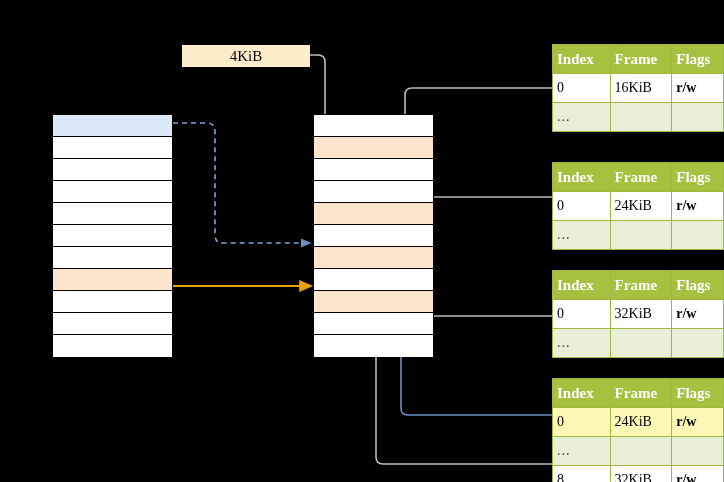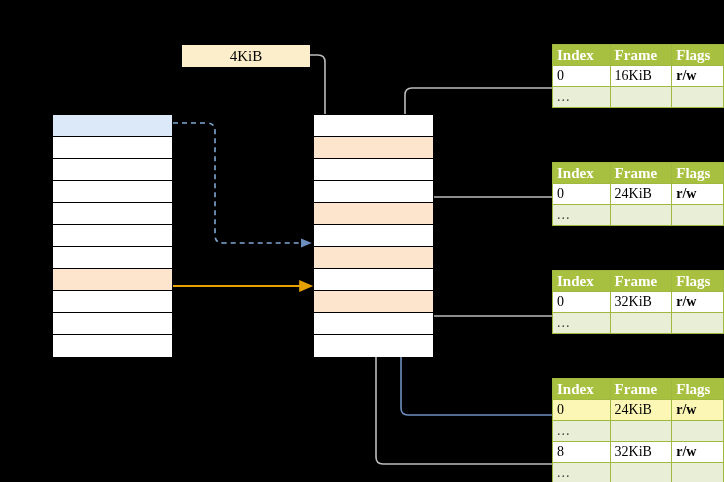--- a/index.html
+++ b/index.html
@@ -14,21 +14,21 @@
   .memrow.blue{background:#dce9f9;}
   .memrow.peach{background:#fde4cd;}
 
   
   .labelbox{position:absolute;background:#fdeecb;color:#000;font-size:15px;
             text-align:center;line-height:22px;height:22px;}
 
   
   .ptable{position:absolute;border-collapse:collapse;border:1px solid #9fb83f;
           background:#fff;font-size:14px;}
-  .ptable td,.ptable th{border:1px solid #9fb83f;padding:1px 4px;height:21px;
+  .ptable td,.ptable th{border:1px solid #9fb83f;padding:1px 4px;height:29px;
                         box-sizing:border-box;text-align:left;
                         font-family:"Liberation Serif","DejaVu Serif",serif;}
   .ptable th{background:#a8c03f;color:#ffffff;font-weight:bold;font-size:15px;}
   .ptable td.dots{background:#e9eed6;color:#444;letter-spacing:1px;}
   .ptable tr.dots-row td{background:#e9eed6;}
   .ptable td.hl{background:#fcf7b4;}
   .c-index{width:58px;}
   .c-frame{width:62px;}
   .c-flags{width:52px;font-weight:bold;}
 

